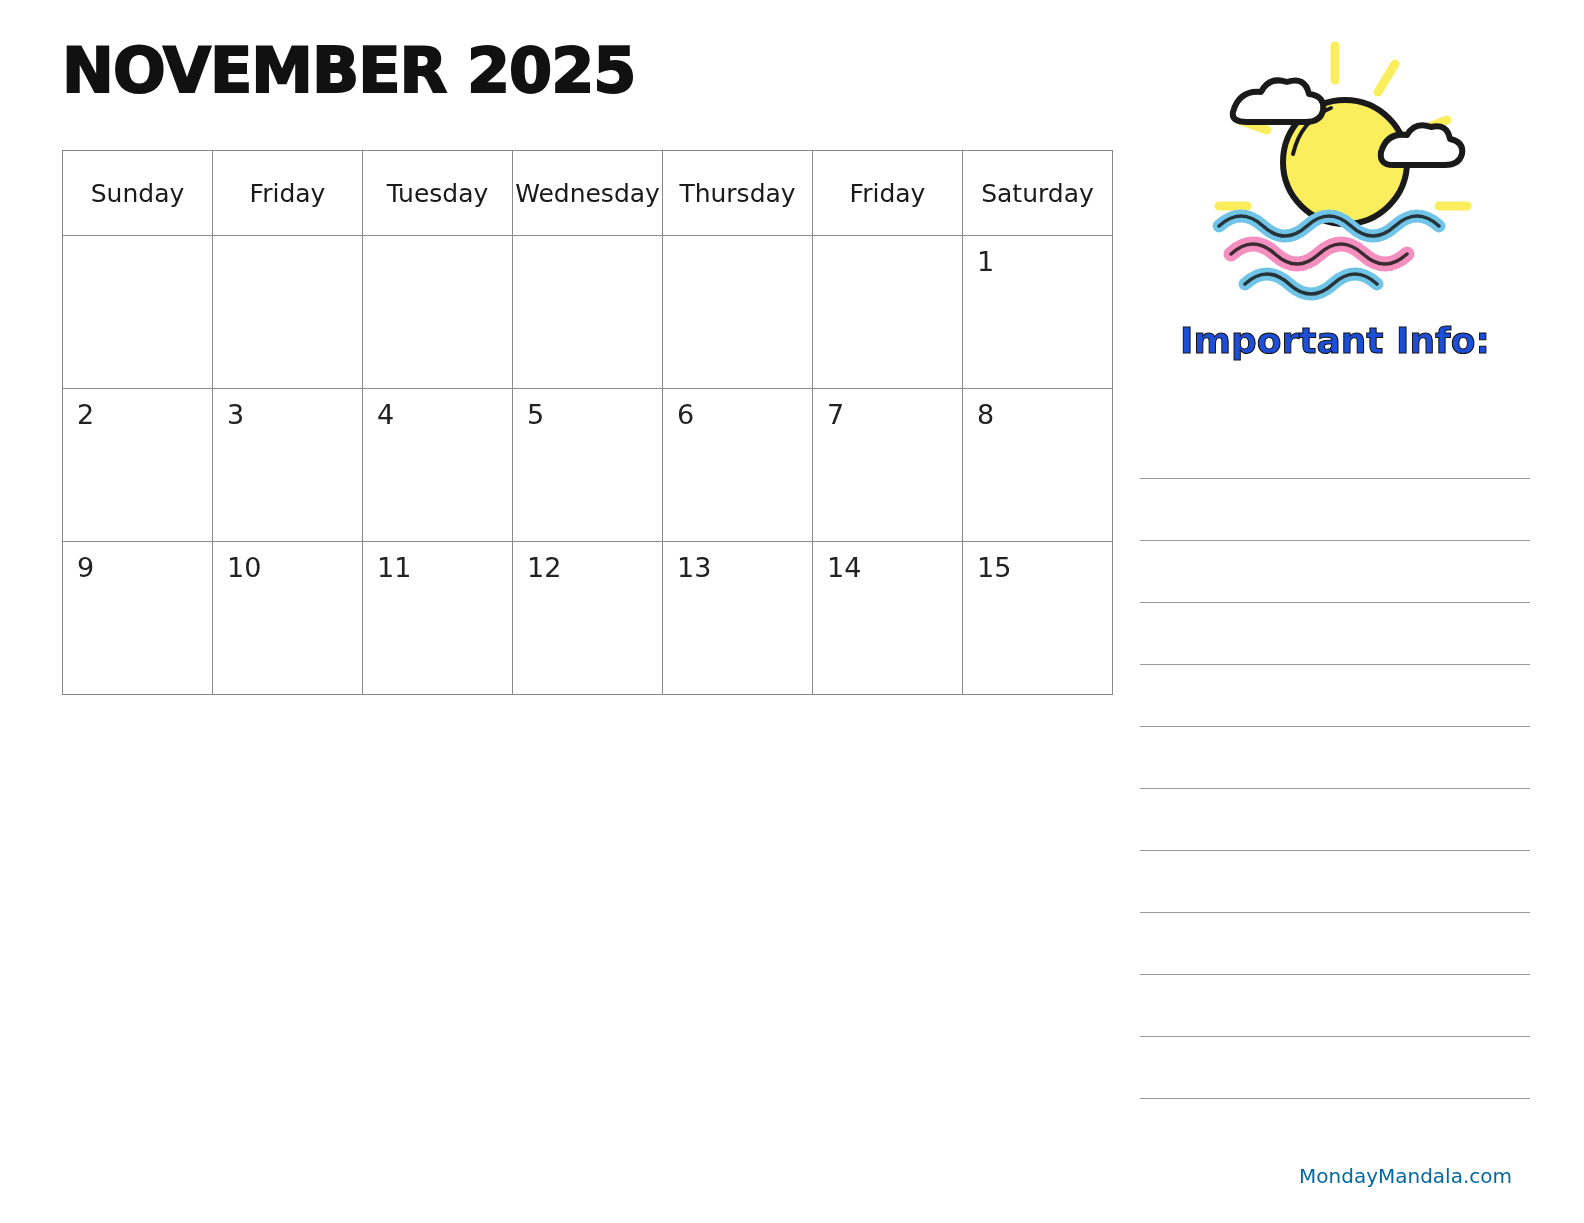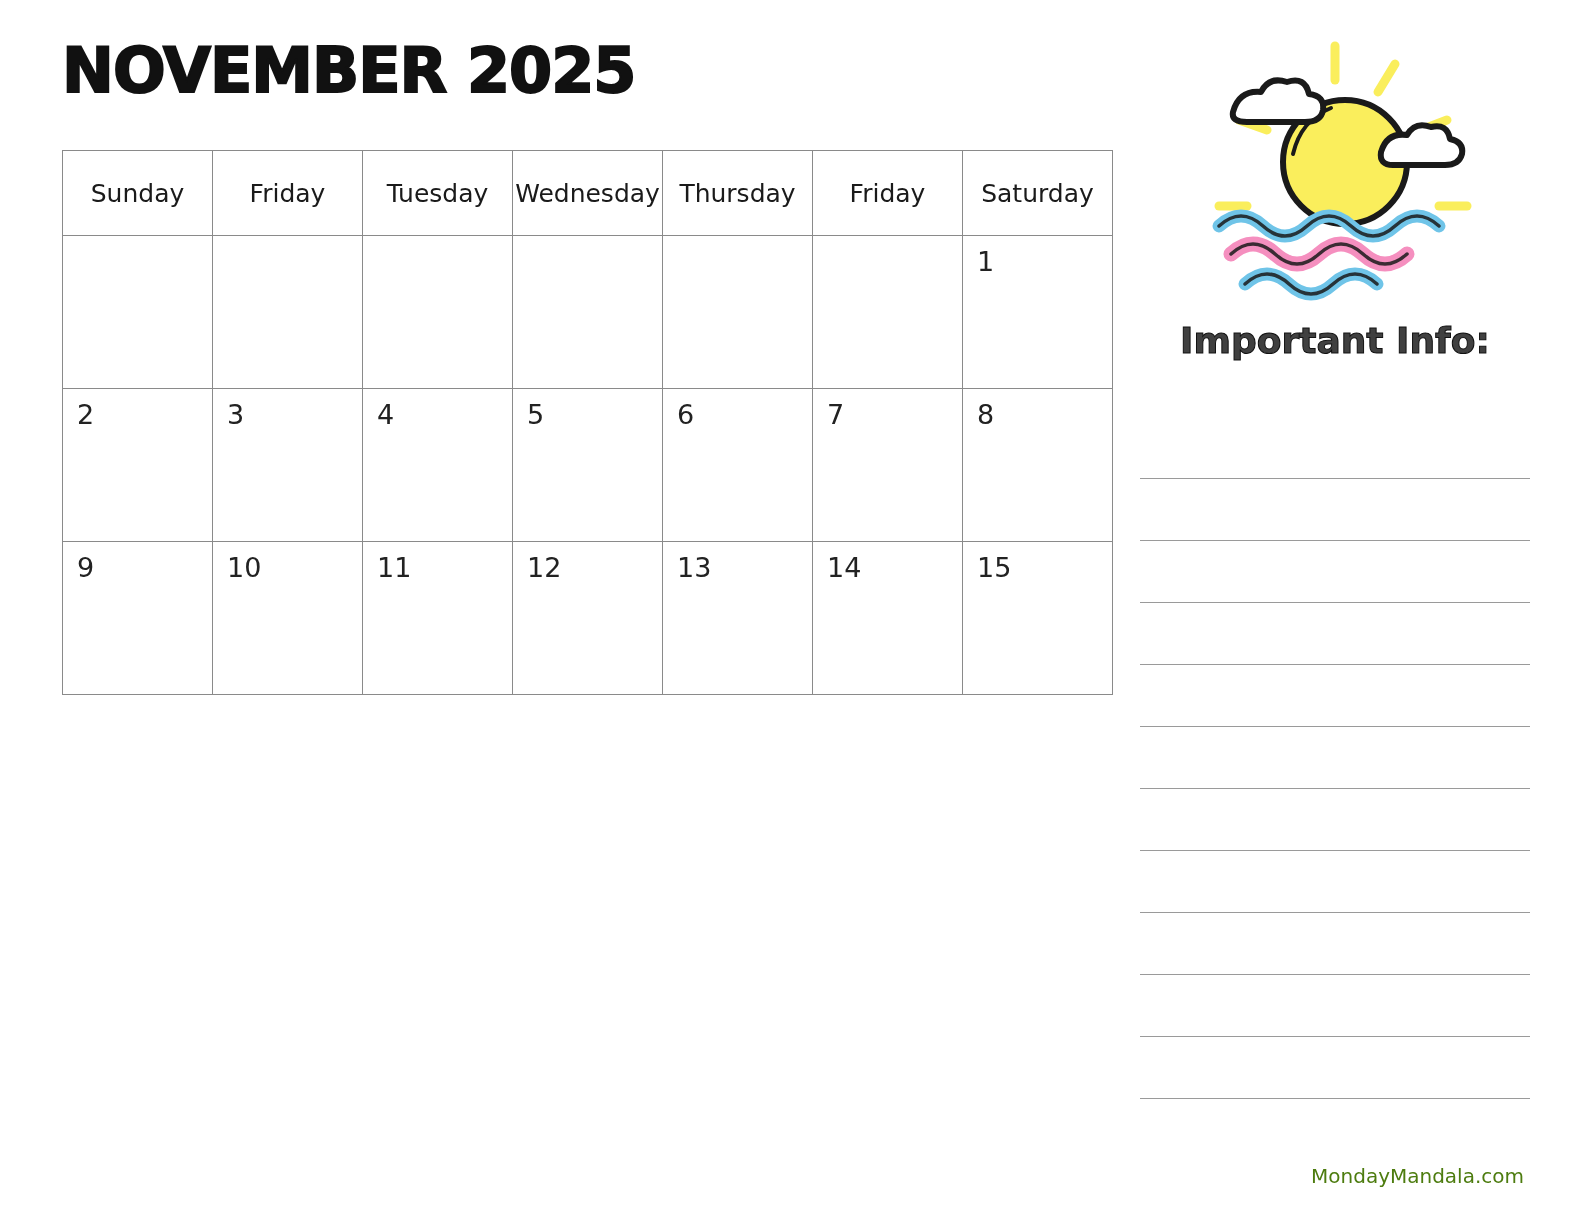--- a/index.html
+++ b/index.html
@@ -78,38 +78,38 @@
     position: relative;
     width: 300px;
     height: 280px;
     margin: 0 auto;
   }
   .info-title {
     text-align: center;
     font-family: "DejaVu Sans", sans-serif;
     font-weight: bold;
     font-size: 36px;
-    color: #404040;
+    color: #1d4ed8;
     -webkit-text-stroke: 1px #111111;
     margin-top: 6px;
   }
   .lines {
     margin-top: 56px;
   }
   .line {
     height: 61px;
     border-bottom: 1.6px solid #9a9a9a;
   }
   .watermark {
     position: absolute;
-    right: 6px;
+    right: 18px;
     bottom: 6px;
     font-family: "DejaVu Sans", sans-serif;
     font-size: 20px;
-    color: #4d7c0f;
+    color: #0369a1;
   }
 </style>
 </head>
 <body>
 
 <div class="title">NOVEMBER 2025</div>
 
 <table class="calendar">
   <thead>
     <tr>

